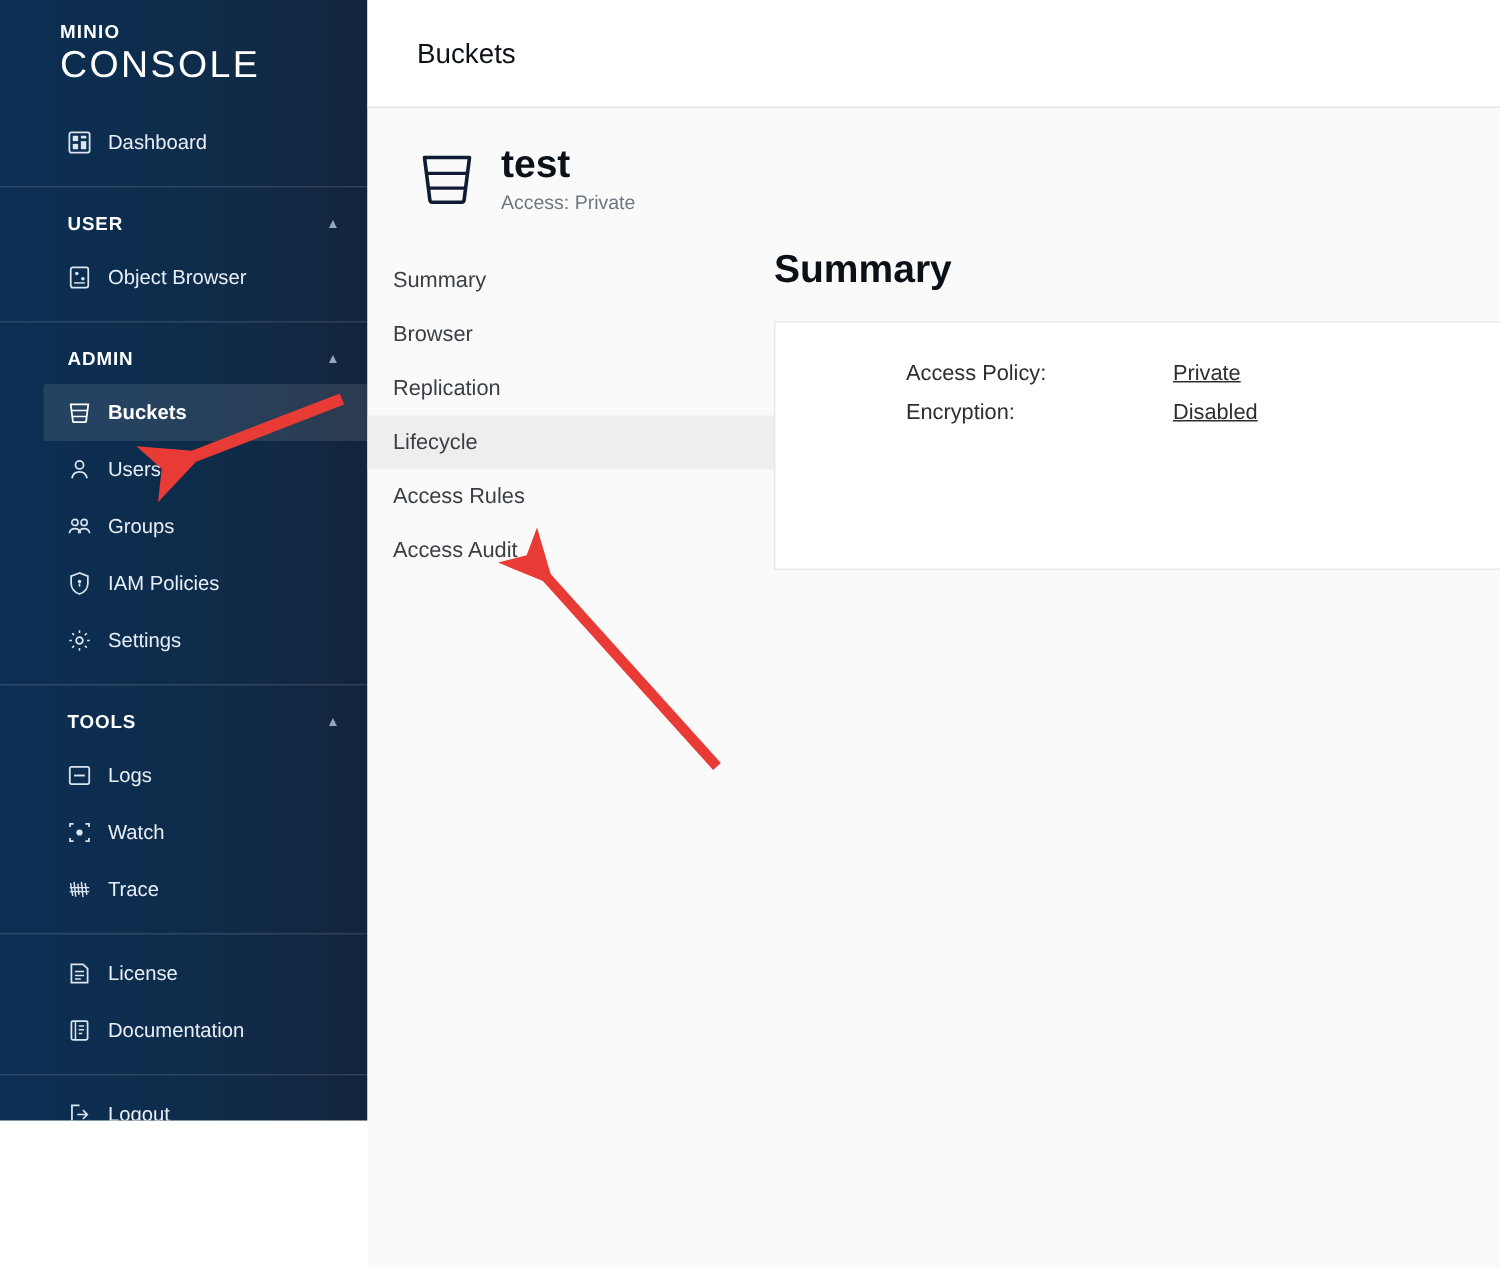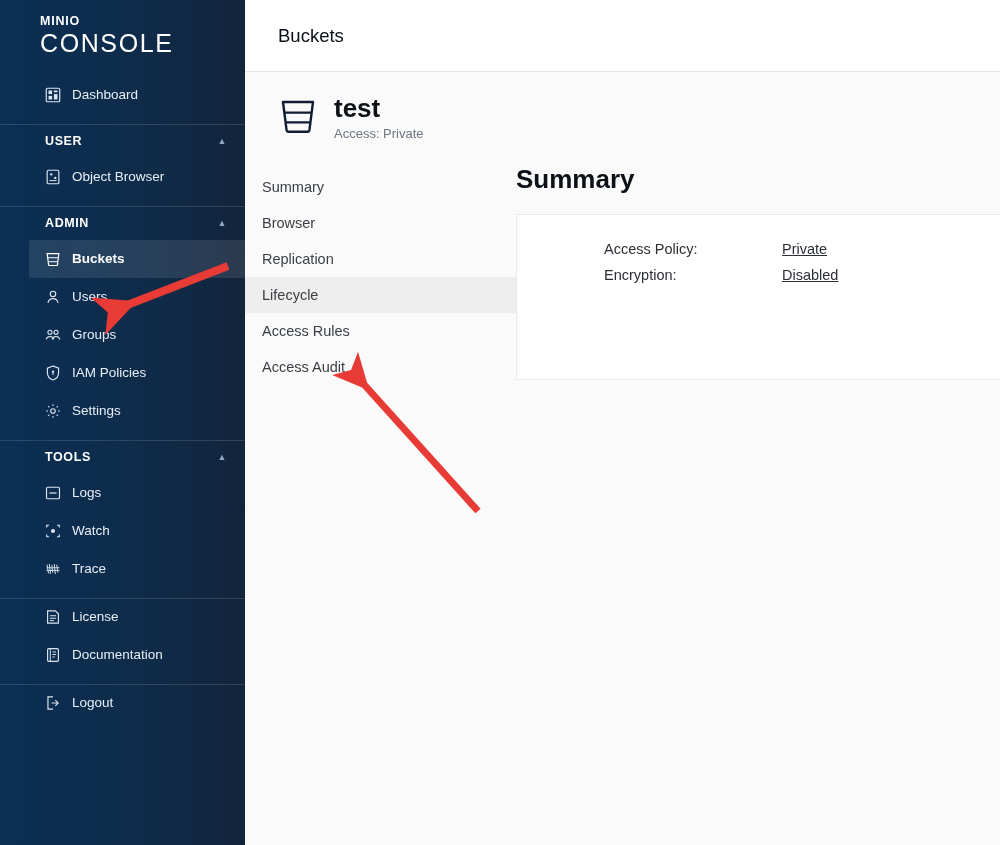--- a/index.html
+++ b/index.html
@@ -17,21 +17,21 @@
     width: 1000px;
     height: 845px;
     display: flex;
     overflow: hidden;
   }
 
   
   #sidebar {
     position: relative;
     width: 245px;
-    height: 845px;
+    height: 747px;
     flex: 0 0 245px;
     background: linear-gradient(90deg, #0b2e53 0%, #0d2d4e 35%, #102a46 70%, #13243c 100%);
     color: #ffffff;
     overflow: hidden;
   }
 
   .brand {
     padding: 14px 0 18px 40px;
   }
   .brand-minio {
@@ -99,21 +99,21 @@
   }
   .nav-item.active {
     background: rgba(255,255,255,0.10);
     margin-left: 29px;
     padding-left: 16px;
     border-radius: 2px 0 0 2px;
   }
   .nav-item.active .ic { left: 15px; }
   .nav-item.active .lbl { font-weight: bold; color: #ffffff; }
 
-  .grp-pad-top { padding-top: 0; }
+  .grp-pad-top { padding-top: 8px; }
   .grp-pad-bot { padding-bottom: 10px; }
 
   
   #main {
     position: relative;
     flex: 1 1 auto;
     height: 845px;
     background: #fafafa;
     overflow: hidden;
   }
@@ -127,21 +127,21 @@
     padding-left: 33px;
   }
   #page-header .title {
     font-size: 18.5px;
     color: #0b1117;
     font-weight: normal;
   }
 
   #bucket-head {
     display: flex;
-    align-items: flex-start;
+    align-items: center;
     padding: 22px 0 0 31px;
     height: 72px;
   }
   #bucket-head .bucket-ico { width: 44px; height: 44px; flex: 0 0 44px; }
   #bucket-head .texts { margin-left: 14px; }
   #bucket-head .bname {
     font-size: 26px;
     font-weight: bold;
     color: #0b1117;
     line-height: 29px;

